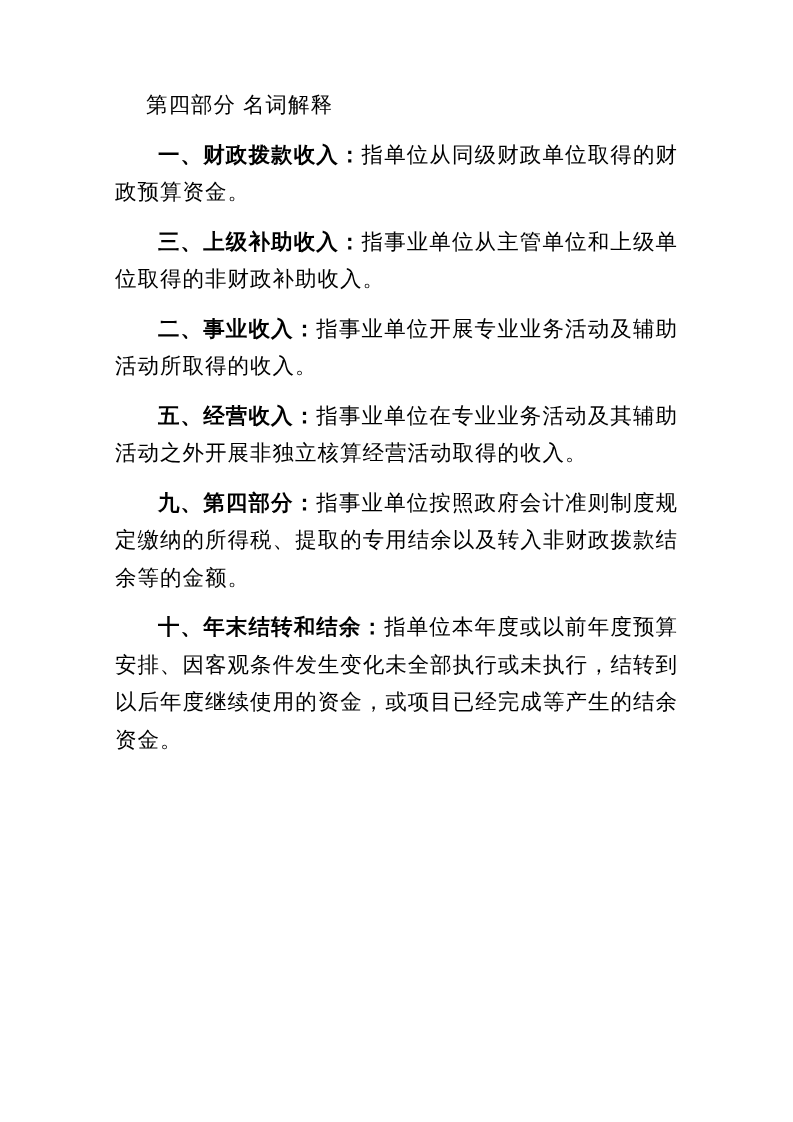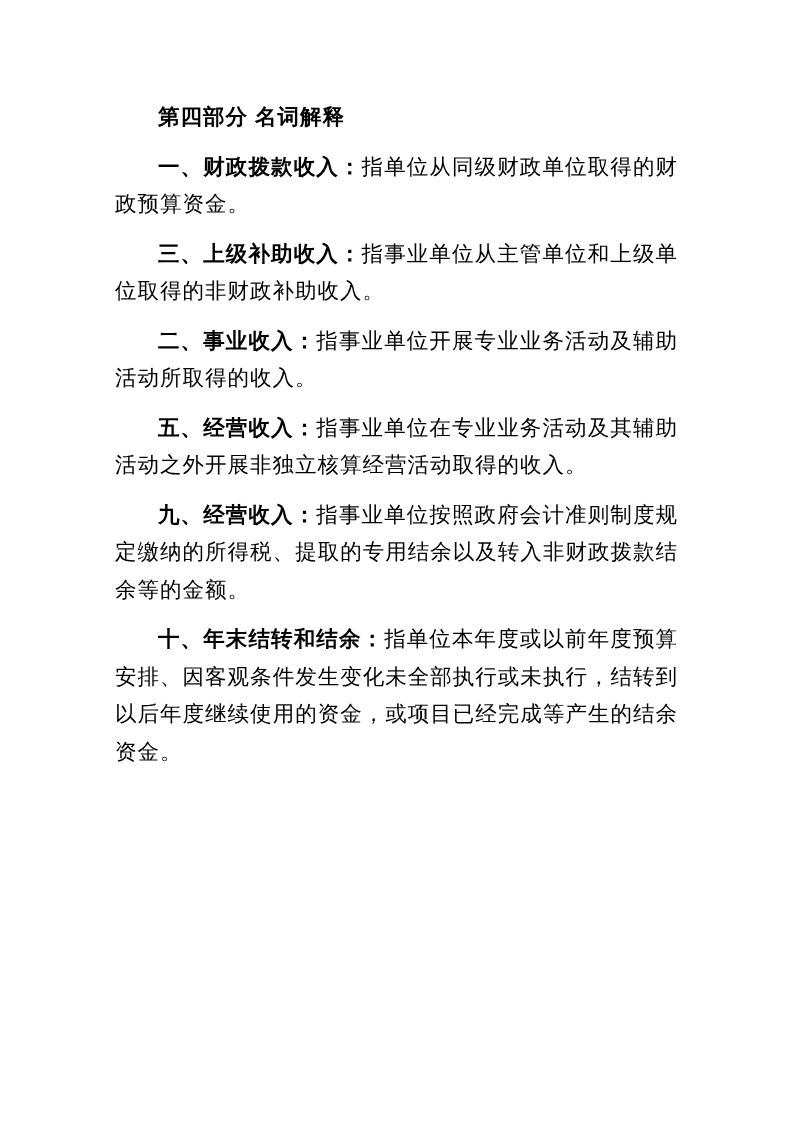--- a/index.html
+++ b/index.html
@@ -15,25 +15,25 @@
   }
   .document-page {
     position: absolute;
     top: 87px;
     left: 103px;
     width: 587px;
     color: #000000;
   }
   .section-title {
     font-family: "Liberation Sans", "DejaVu Sans", sans-serif;
-    font-weight: bold;
+    font-weight: normal;
     font-size: 21.5px;
     line-height: 37.5px;
     text-indent: 2em;
-    margin: 12px;
+    margin: 0;
     letter-spacing: 1px;
     white-space: pre;
   }
   .definition-paragraph {
     font-family: "Liberation Serif", "DejaVu Serif", serif;
     font-size: 21.5px;
     line-height: 37.5px;
     margin: 12px;
     text-indent: 2em;
     text-align: justify;
@@ -59,17 +59,17 @@
   <p class="definition-paragraph"><span class="term">三、上级补助收入：</span><span class="definition">指事业单位从主管单位和上级单位取得的非财政补助收入。</span></p>
 
   <p class="definition-paragraph"><span class="term">二、事业收入：</span><span class="definition">指事业单位开展专业业务活动及辅助活动所取得的收入。</span></p>
 
 
   <p class="definition-paragraph"><span class="term">五、经营收入：</span><span class="definition">指事业单位在专业业务活动及其辅助活动之外开展非独立核算经营活动取得的收入。</span></p>
 
 
 
 
-  <p class="definition-paragraph"><span class="term">九、经营收入：</span><span class="definition">指事业单位按照政府会计准则制度规定缴纳的所得税、提取的专用结余以及转入非财政拨款结余等的金额。</span></p>
+  <p class="definition-paragraph"><span class="term">九、第四部分：</span><span class="definition">指事业单位按照政府会计准则制度规定缴纳的所得税、提取的专用结余以及转入非财政拨款结余等的金额。</span></p>
 
   <p class="definition-paragraph"><span class="term">十、年末结转和结余：</span><span class="definition">指单位本年度或以前年度预算安排、因客观条件发生变化未全部执行或未执行，结转到以后年度继续使用的资金，或项目已经完成等产生的结余资金。</span></p>
 
 </div>
 
 </body></html>

